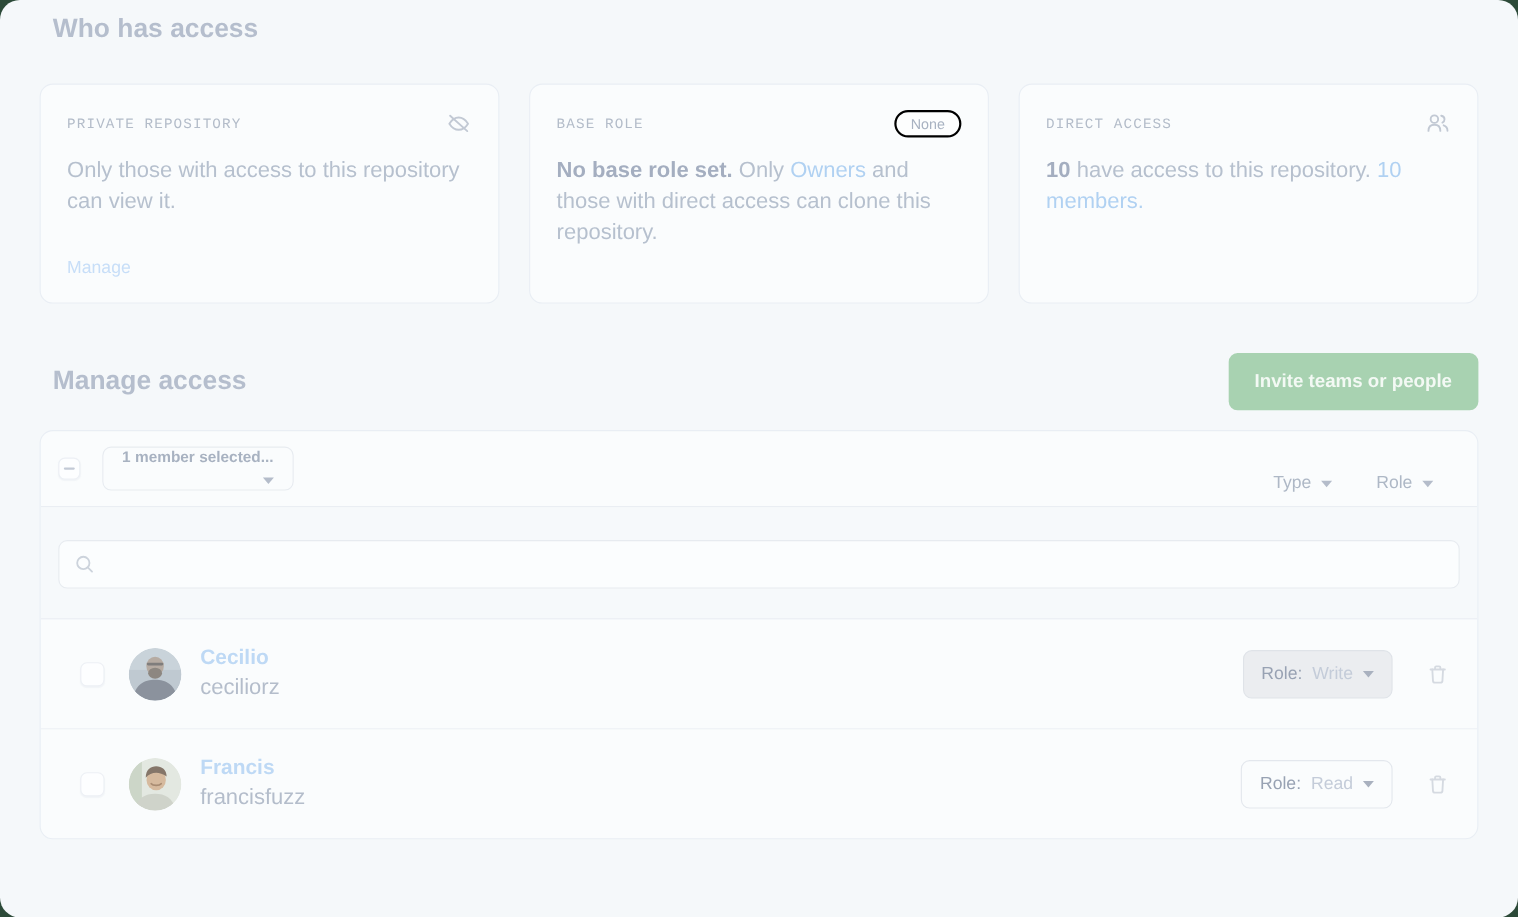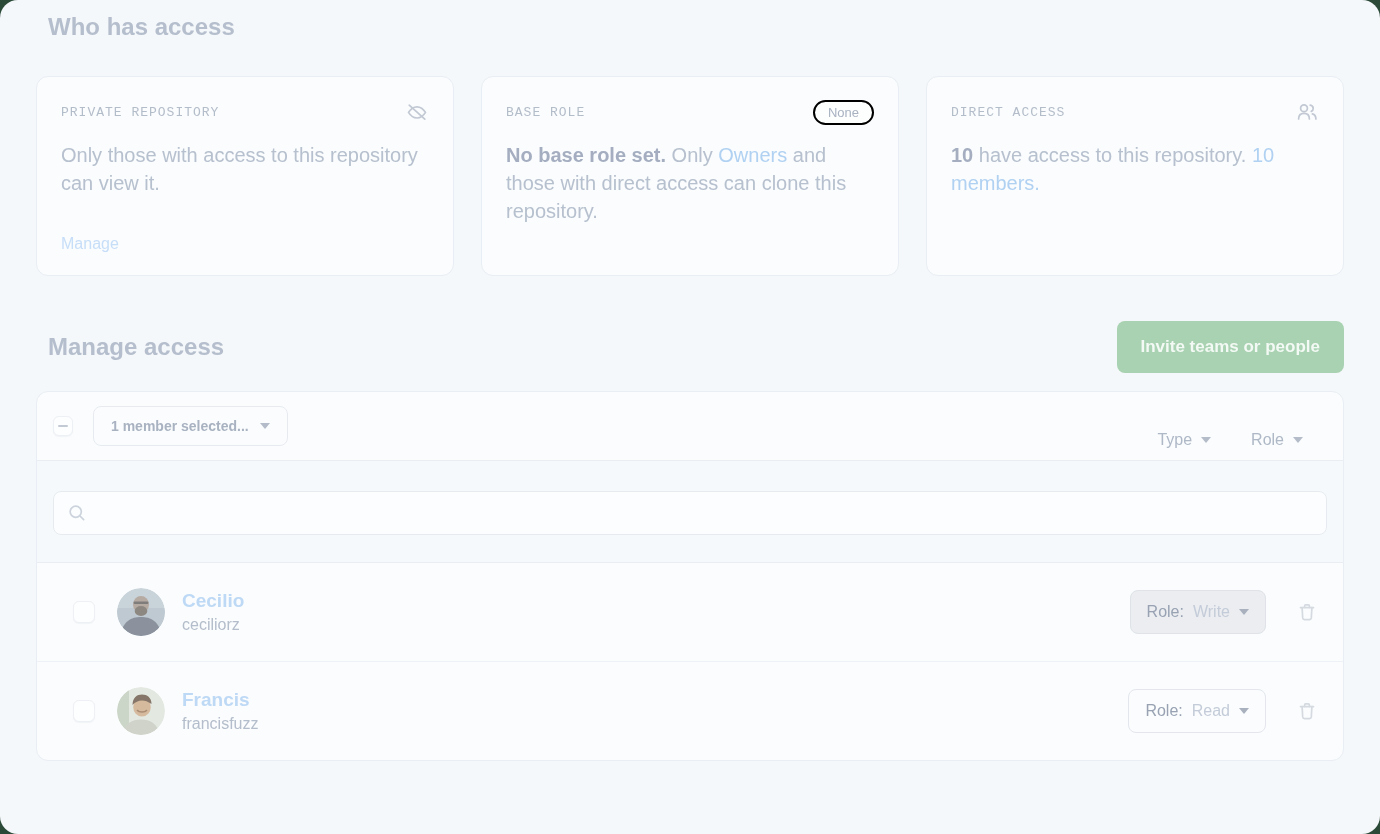--- a/index.html
+++ b/index.html
@@ -102,22 +102,22 @@
     background:#fdfeff;border:1px solid #edf0f5;
     box-shadow:0 1px 1px rgba(180,190,205,.12);
     display:flex;align-items:center;justify-content:center;
     cursor:pointer;flex:none;
   }
   .checkbox .dash{width:10px;height:2.5px;border-radius:2px;background:#c3cad6;}
   .sel-dropdown{
     margin-left:20px;height:40px;padding:0 17px;
     border:1px solid var(--control-border);border-radius:8px;
     background:transparent;cursor:pointer;font-family:inherit;
-    display:flex;align-items:center;gap:11px;
-    font-size:14px;font-weight:700;color:var(--control-text);
+    display:flex;align-items:flex-end;gap:11px;
+    font-size:14px;font-weight:700;color:var(--control-text);flex-direction:column;
   }
   .caret{
     width:0;height:0;
     border-left:5px solid transparent;border-right:5px solid transparent;
     border-top:6px solid #b4bcca;
   }
   .filters{margin-left:auto;display:flex;gap:40px;}
   .filter-btn{
     background:none;border:none;cursor:pointer;font-family:inherit;
     display:flex;align-items:center;gap:9px;padding:0;
@@ -143,21 +143,21 @@
     padding:25px 24px 25px 36px;
   }
   .member-row + .member-row{border-top:1px solid #eef1f5;}
   .member-row .checkbox{width:22px;height:22px;}
   .avatar{
     width:48px;height:48px;border-radius:50%;overflow:hidden;
     margin:0 17px 0 22px;flex:none;cursor:pointer;
   }
   .member-id{display:flex;flex-direction:column;}
   .member-name{font-size:19px;font-weight:700;color:#bed9f5;line-height:22px;}
-  .member-username{font-size:16px;color:var(--username-text);margin-top:4px;}
+  .member-username{font-size:20px;color:var(--username-text);margin-top:4px;}
   .row-actions{margin-left:auto;display:flex;align-items:center;}
   .role-btn{
     height:44px;padding:0 16px;border:1px solid #e3e7ed;border-radius:8px;
     background:transparent;cursor:pointer;font-family:inherit;
     display:flex;align-items:center;gap:9px;font-size:16px;
   }
   .role-btn.gray-bg{background:#ebedf0;border-color:#dfe3e8;}
   .role-prefix{color:var(--role-prefix);}
   .role-value{color:var(--role-value);font-weight:400;}
   .role-btn .caret{border-top-color:#a9b1bf;}

